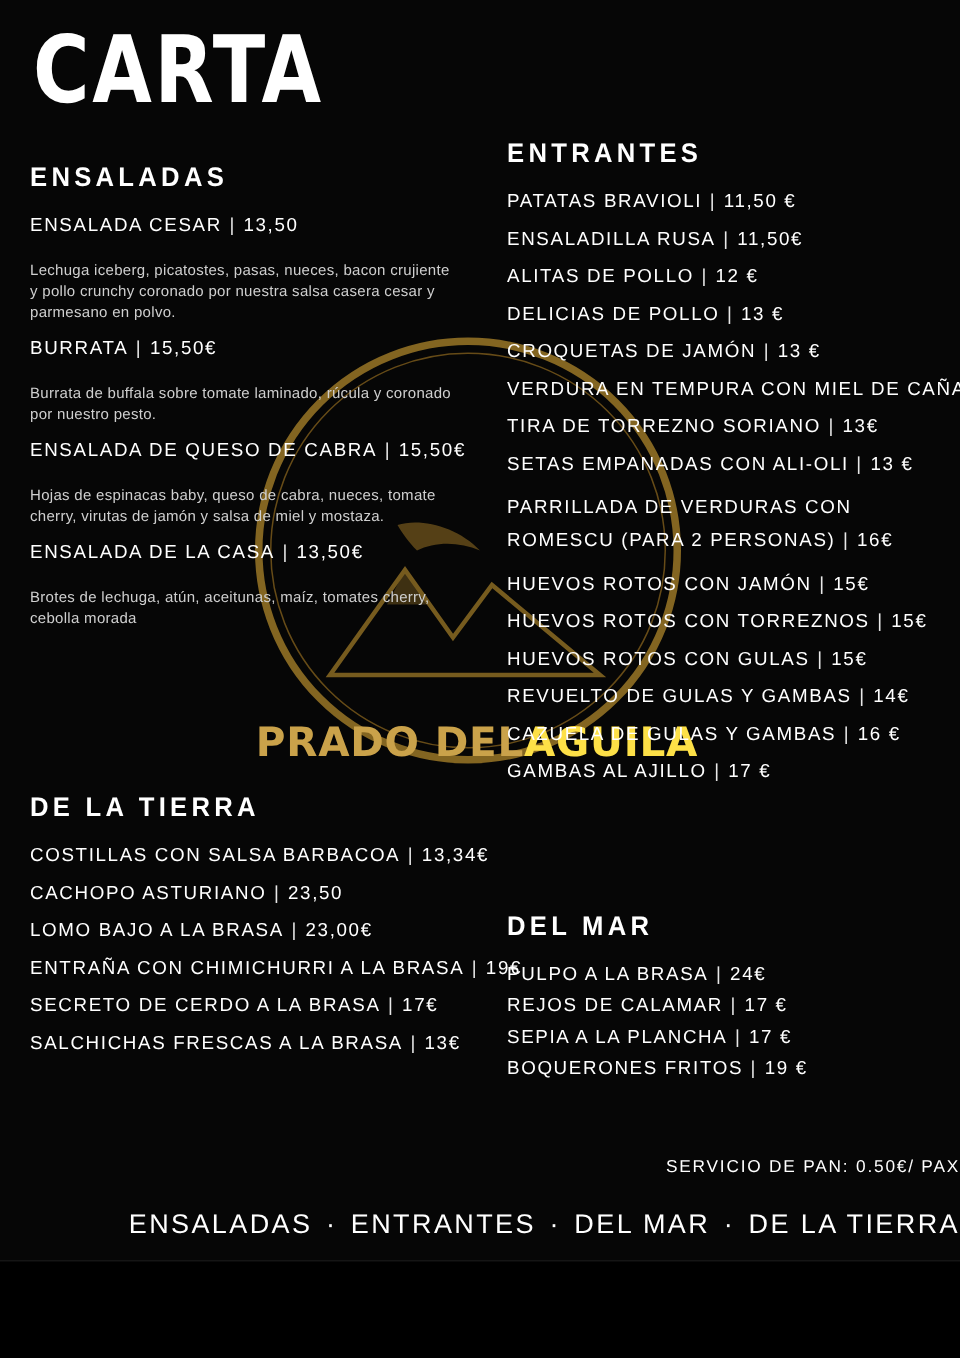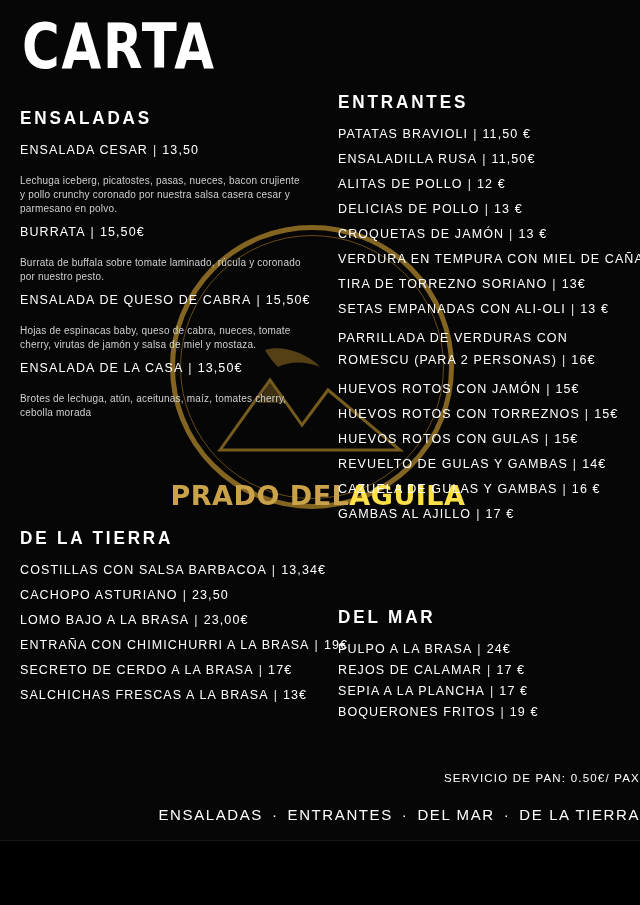--- a/index.html
+++ b/index.html
@@ -144,21 +144,21 @@
     top: 772px;
     width: 640px;
     text-align: right;
   }
   .footer-note {
     font-size: 11.5px;
     letter-spacing: 1.2px;
   }
   .footer-nav {
     margin-top: 22px;
-    font-size: 15px;
+    font-size: 18px;
     letter-spacing: 1.6px;
   }
   .footer-nav .dot { padding: 0 9px; }
 
   .bottom-strip {
     position: absolute;
     left: 0;
     top: 840px;
     width: 640px;
     height: 65px;

